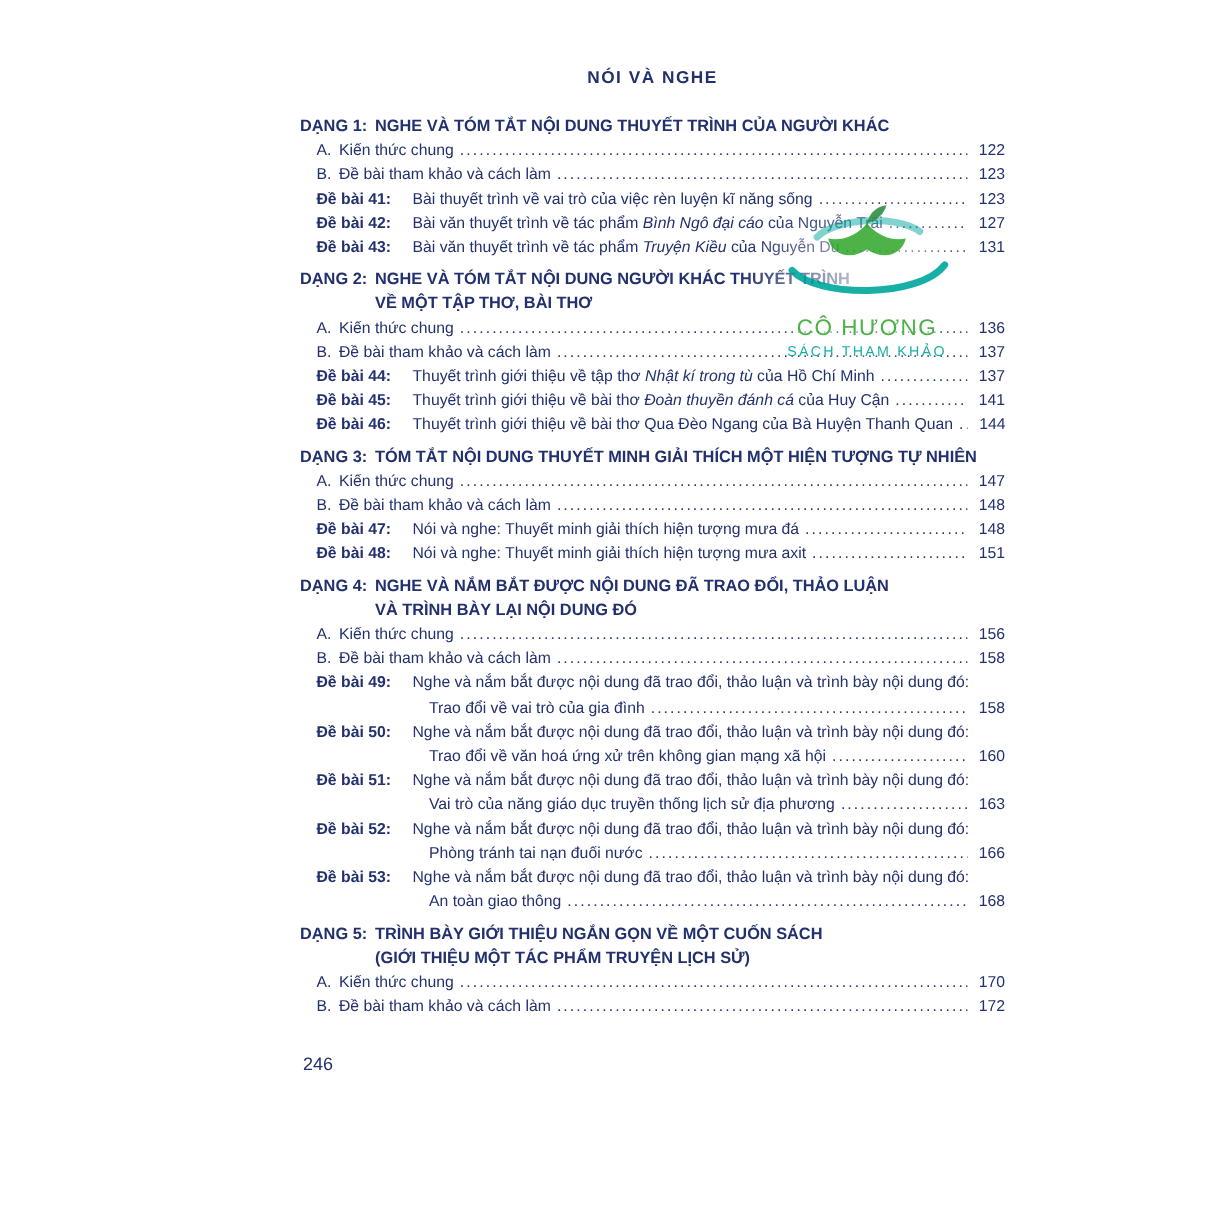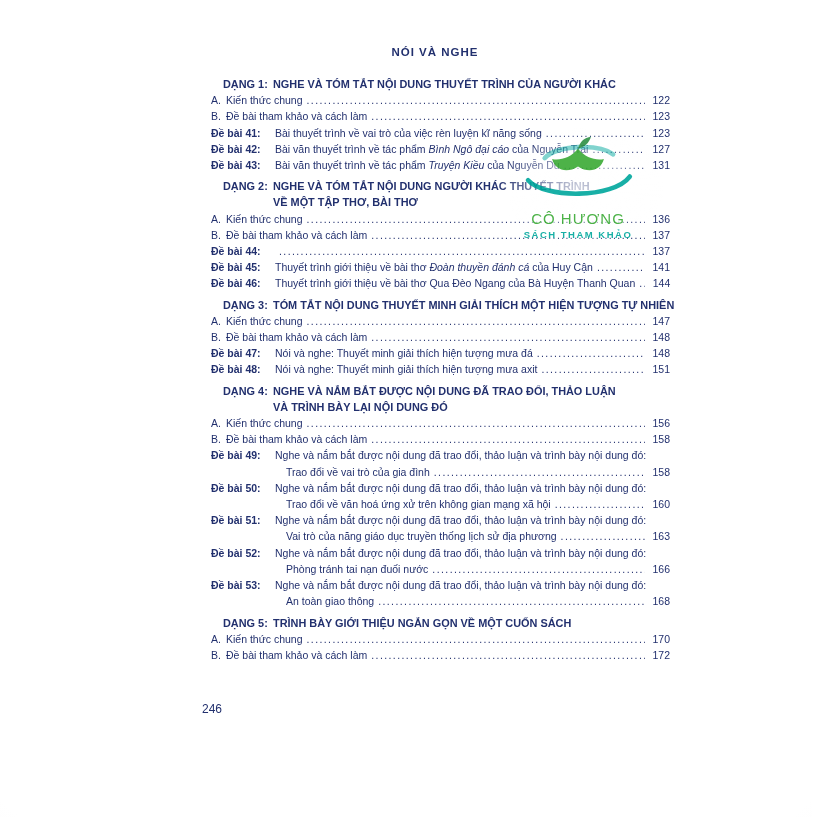--- a/index.html
+++ b/index.html
@@ -15,21 +15,21 @@
     color:var(--ink);
   }
   .page-header{
     position:absolute;top:46px;left:200px;width:470px;
     text-align:center;font-weight:bold;font-size:11.5px;letter-spacing:1px;
   }
   .toc{position:absolute;top:76px;left:200px;width:470px;}
   .section{margin-top:5px;}
   .section:first-child{margin-top:0;}
   .row{display:flex;align-items:baseline;line-height:16.2px;font-size:10.5px;}
-  .row.heading{font-weight:bold;font-size:10.9px;margin-left:23px;}
+  .row.heading{font-weight:bold;font-size:10.9px;}
   .row.item{padding-left:11px;}
   .row.cont{padding-left:86px;}
   .hcont{padding-left:50px;}
   .lbl{flex:none;font-weight:bold;white-space:pre;}
   .lbl.dang{width:50px;}
   .lbl.debai{width:64px;}
   .lbl.ab{width:15px;font-weight:normal;}
   .txt{flex:0 1 auto;white-space:pre;}
   .it{font-style:italic;}
   .leader{
@@ -50,21 +50,21 @@
   }
   .wm-icon{display:block;margin:0 auto;}
   .wm-swoosh{stroke:var(--teal);stroke-width:5;fill:none;stroke-linecap:round;}
   .wm-book{fill:var(--green);}
   .wm-leaf{fill:#2e9044;}
   .wm-name{
     color:var(--green);font-weight:normal;font-size:15px;letter-spacing:1px;margin-top:2px;
     text-shadow:0 0 2px #fff,0 0 2px #fff,0 0 3px #fff;
   }
   .wm-sub{
-    color:var(--teal);font-weight:bold;font-size:9.5px;letter-spacing:1.5px;margin-top:2px;
+    color:var(--teal);font-weight:normal;font-size:9.5px;letter-spacing:1.5px;margin-top:2px;
     text-shadow:0 0 2px #fff;
   }
 </style>
 </head>
 <body>
 
 <div class="photo">
 
   <div class="page-header">NÓI VÀ NGHE</div>
 
@@ -120,20 +120,21 @@
           <span class="pg">136</span>
         </div>
         <div class="row item">
           <span class="lbl ab">B.</span>
           <span class="txt"><span>Đề bài tham khảo và cách làm</span></span>
           <span class="leader"></span>
           <span class="pg">137</span>
         </div>
         <div class="row item">
           <span class="lbl debai">Đề bài 44:</span>
+          <span class="txt"><span>Thuyết trình giới thiệu về tập thơ </span><span class="it">Nhật kí trong tù</span><span> của Hồ Chí Minh</span></span>
           <span class="leader"></span>
           <span class="pg">137</span>
         </div>
         <div class="row item">
           <span class="lbl debai">Đề bài 45:</span>
           <span class="txt"><span>Thuyết trình giới thiệu về bài thơ </span><span class="it">Đoàn thuyền đánh cá</span><span> của Huy Cận</span></span>
           <span class="leader"></span>
           <span class="pg">141</span>
         </div>
         <div class="row item">
@@ -236,20 +237,23 @@
         <div class="row item cont">
           <span class="txt"><span>An toàn giao thông</span></span>
           <span class="leader"></span>
           <span class="pg">168</span>
         </div>
       </div>
       <div class="section">
         <div class="row heading">
           <span class="lbl dang">DẠNG 5:</span>
           <span class="txt">TRÌNH BÀY GIỚI THIỆU NGẮN GỌN VỀ MỘT CUỐN SÁCH</span>
+        </div>
+        <div class="row heading hcont">
+          <span class="txt">(GIỚI THIỆU MỘT TÁC PHẨM TRUYỆN LỊCH SỬ)</span>
         </div>
         <div class="row item">
           <span class="lbl ab">A.</span>
           <span class="txt"><span>Kiến thức chung</span></span>
           <span class="leader"></span>
           <span class="pg">170</span>
         </div>
         <div class="row item">
           <span class="lbl ab">B.</span>
           <span class="txt"><span>Đề bài tham khảo và cách làm</span></span>

